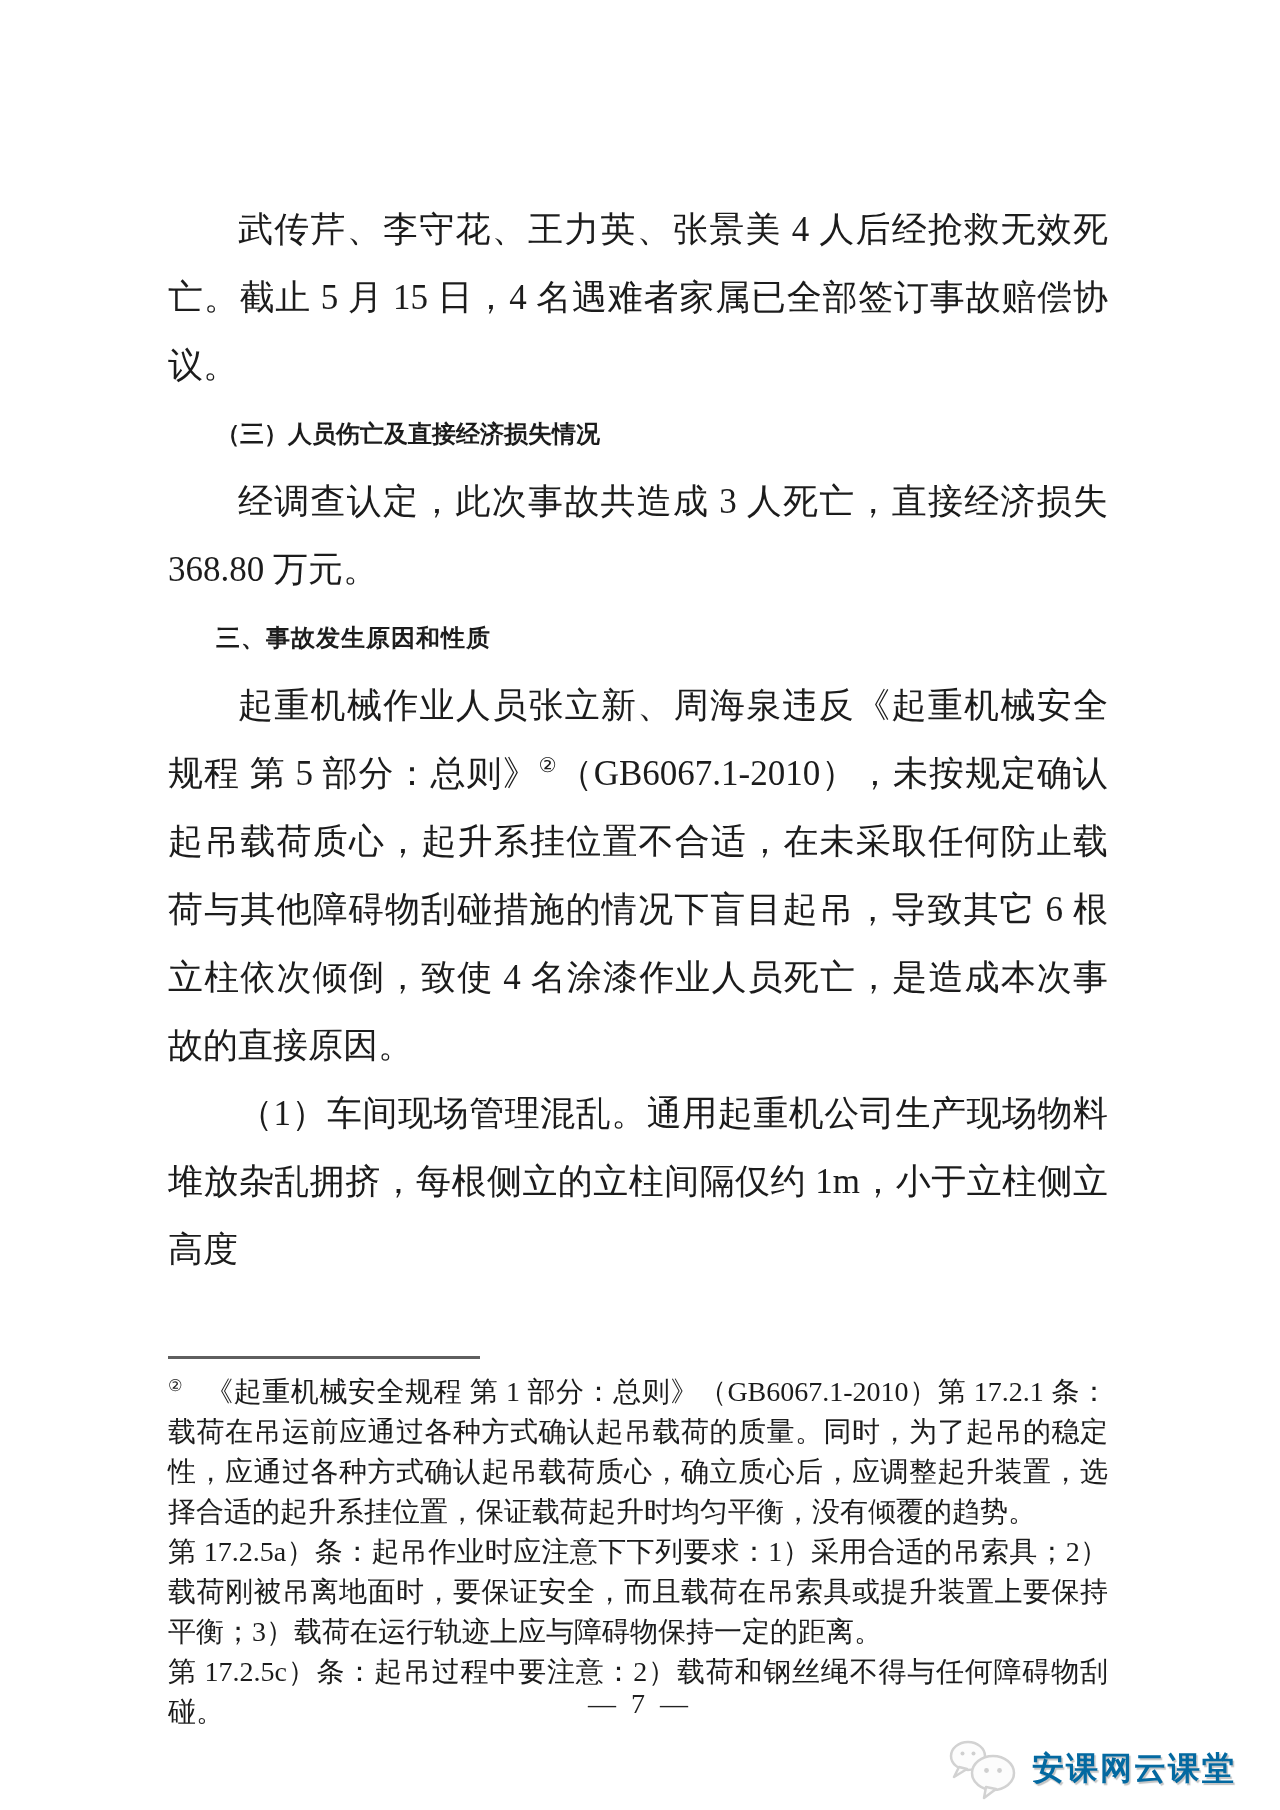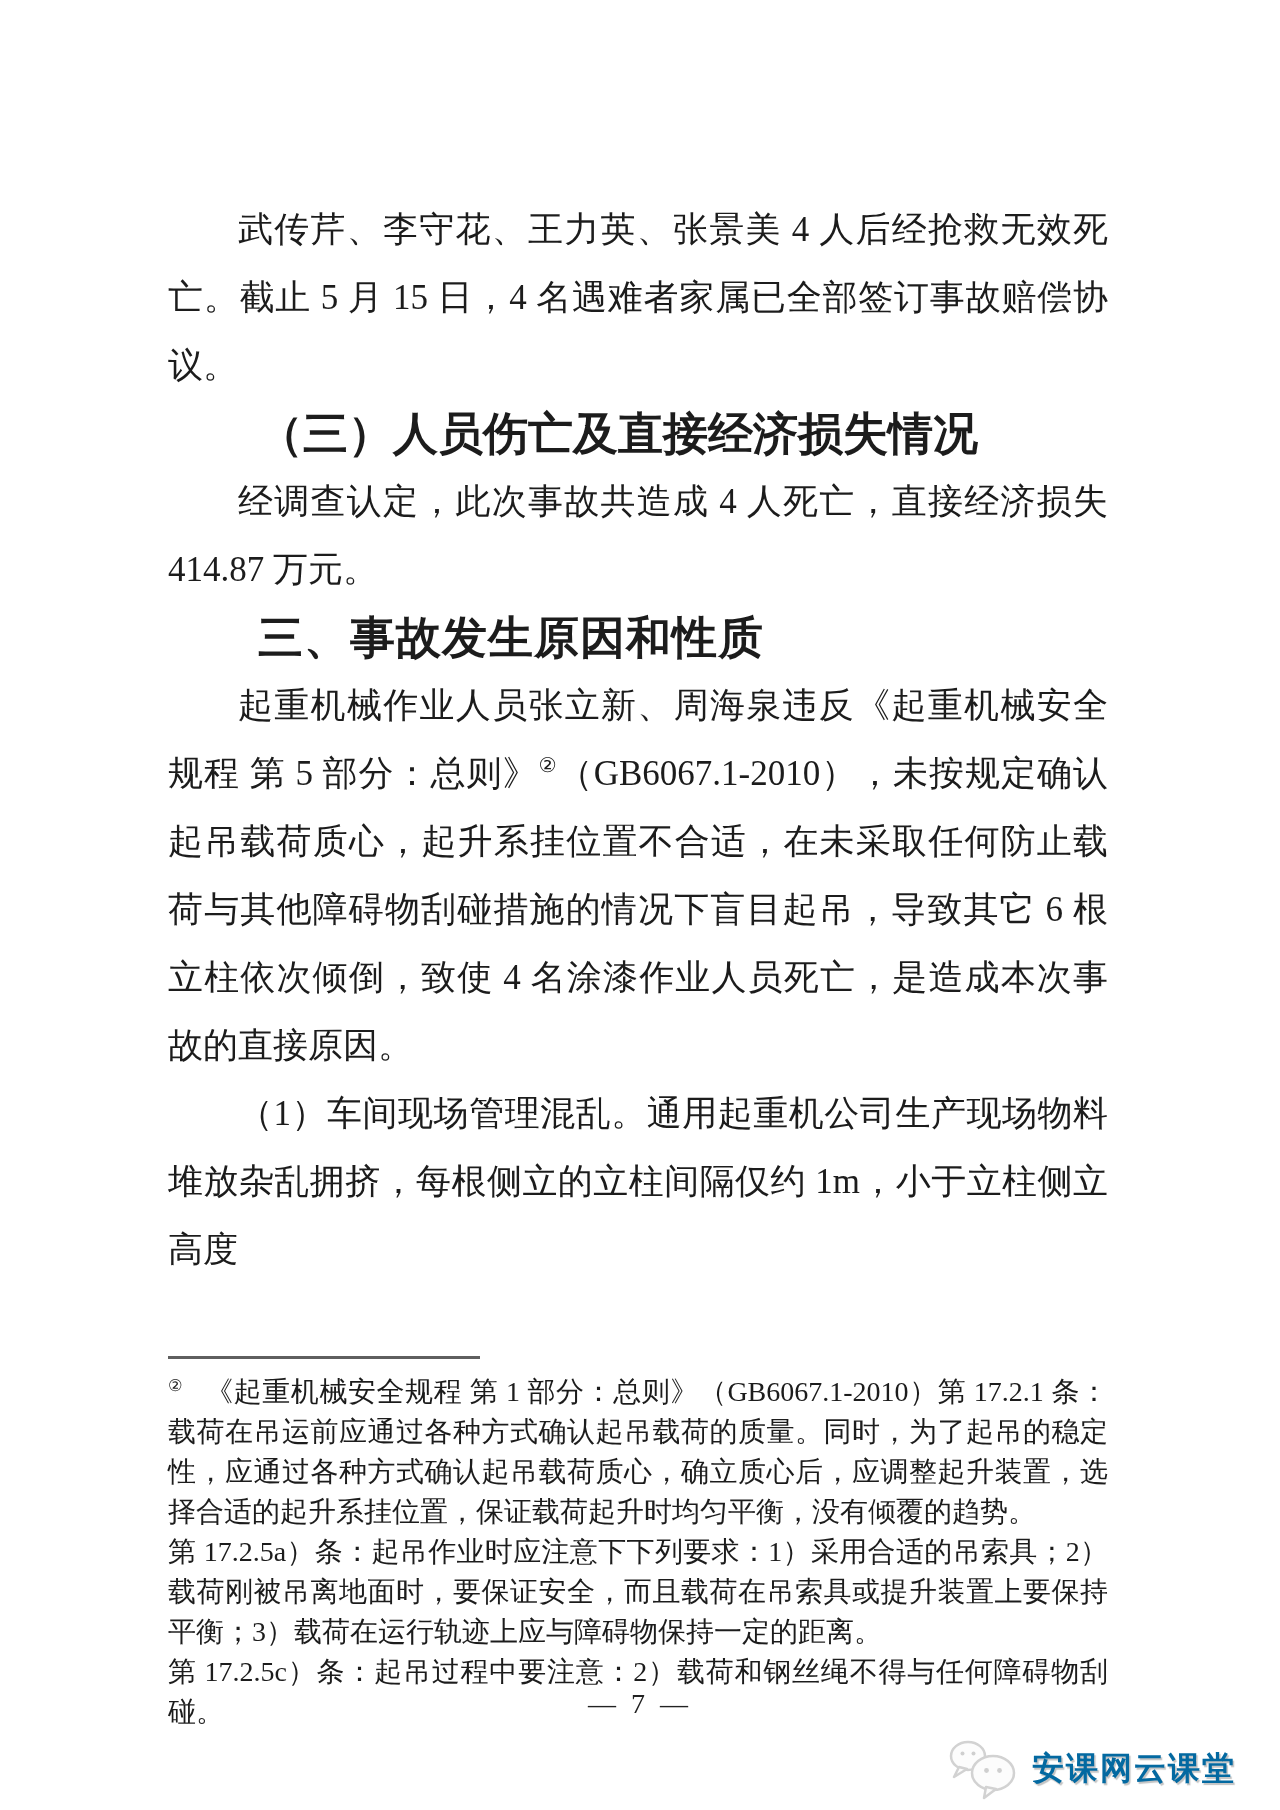--- a/index.html
+++ b/index.html
@@ -25,21 +25,21 @@
     line-height: 68px;
   }
   .para {
     margin: 0;
     text-indent: 2em;
     text-align: justify;
     word-break: break-word;
   }
   .h-kai, .h-hei {
     margin: 0;
-    font-size: 45px;
+    font-size: 24px;
     line-height: 68px;
     text-indent: 2em;
     font-weight: bold;
   }
   .h-hei { letter-spacing: 1px; font-family: Liberation Serif, serif; }
   sup.fnref {
     font-size: 0.58em;
     vertical-align: super;
     line-height: 0;
   }
@@ -97,21 +97,21 @@
   .wm-icon { display: block; }
 </style>
 </head>
 <body>
 
 <div class="page">
 
   <main class="body-text">
     <p class="para">武传芹、李守花、王力英、张景美 4 人后经抢救无效死亡。截止 5 月 15 日，4 名遇难者家属已全部签订事故赔偿协议。</p>
     <h3 class="h-kai">（三）人员伤亡及直接经济损失情况</h3>
-    <p class="para">经调查认定，此次事故共造成 4 人死亡，直接经济损失 414.87 万元。</p>
+    <p class="para">经调查认定，此次事故共造成 3 人死亡，直接经济损失 368.80 万元。</p>
     <h2 class="h-hei">三、事故发生原因和性质</h2>
     <p class="para"><span>起重机械作业人员张立新、周海泉违反《起重机械安全规程 第 5 部分：总则》</span><sup class="fnref">②</sup><span>（GB6067.1-2010），未按规定确认起吊载荷质心，起升系挂位置不合适，在未采取任何防止载荷与其他障碍物刮碰措施的情况下盲目起吊，导致其它 6 根立柱依次倾倒，致使 4 名涂漆作业人员死亡，是造成本次事故的直接原因。</span></p>
     <p class="para">（1）车间现场管理混乱。通用起重机公司生产现场物料堆放杂乱拥挤，每根侧立的立柱间隔仅约 1m，小于立柱侧立高度</p>
   </main>
 
   <hr class="footnote-rule">
 
   <section class="footnotes">
     <p class="fn"><sup class="fnref">②</sup><span>《起重机械安全规程 第 1 部分：总则》（GB6067.1-2010）第 17.2.1 条：载荷在吊运前应通过各种方式确认起吊载荷的质量。同时，为了起吊的稳定性，应通过各种方式确认起吊载荷质心，确立质心后，应调整起升装置，选择合适的起升系挂位置，保证载荷起升时均匀平衡，没有倾覆的趋势。</span></p>
     <p class="fn">第 17.2.5a）条：起吊作业时应注意下下列要求：1）采用合适的吊索具；2）载荷刚被吊离地面时，要保证安全，而且载荷在吊索具或提升装置上要保持平衡；3）载荷在运行轨迹上应与障碍物保持一定的距离。</p>

